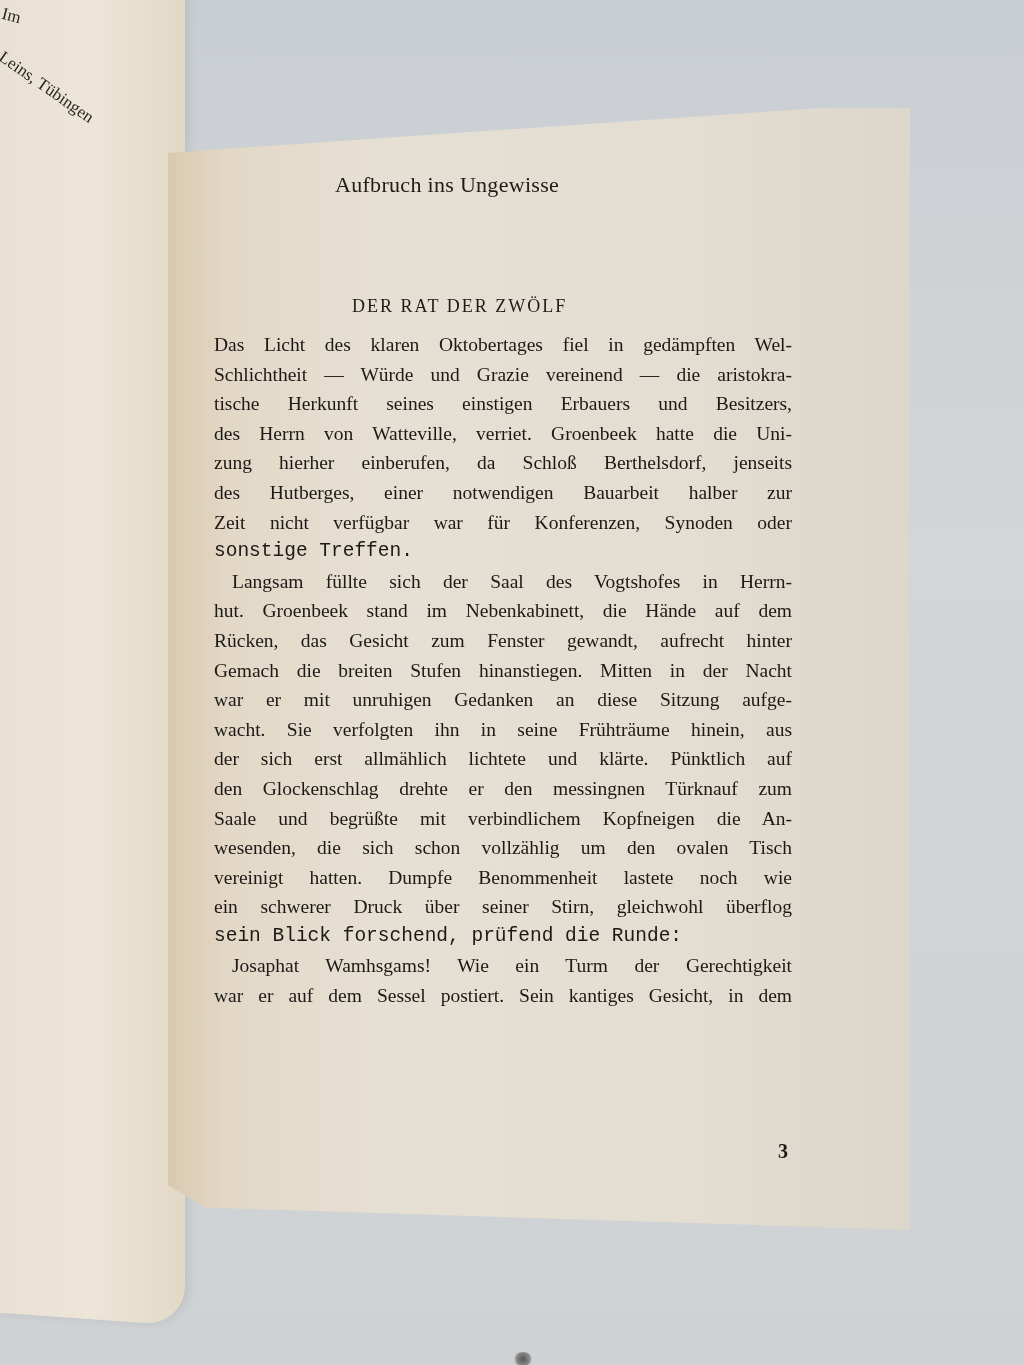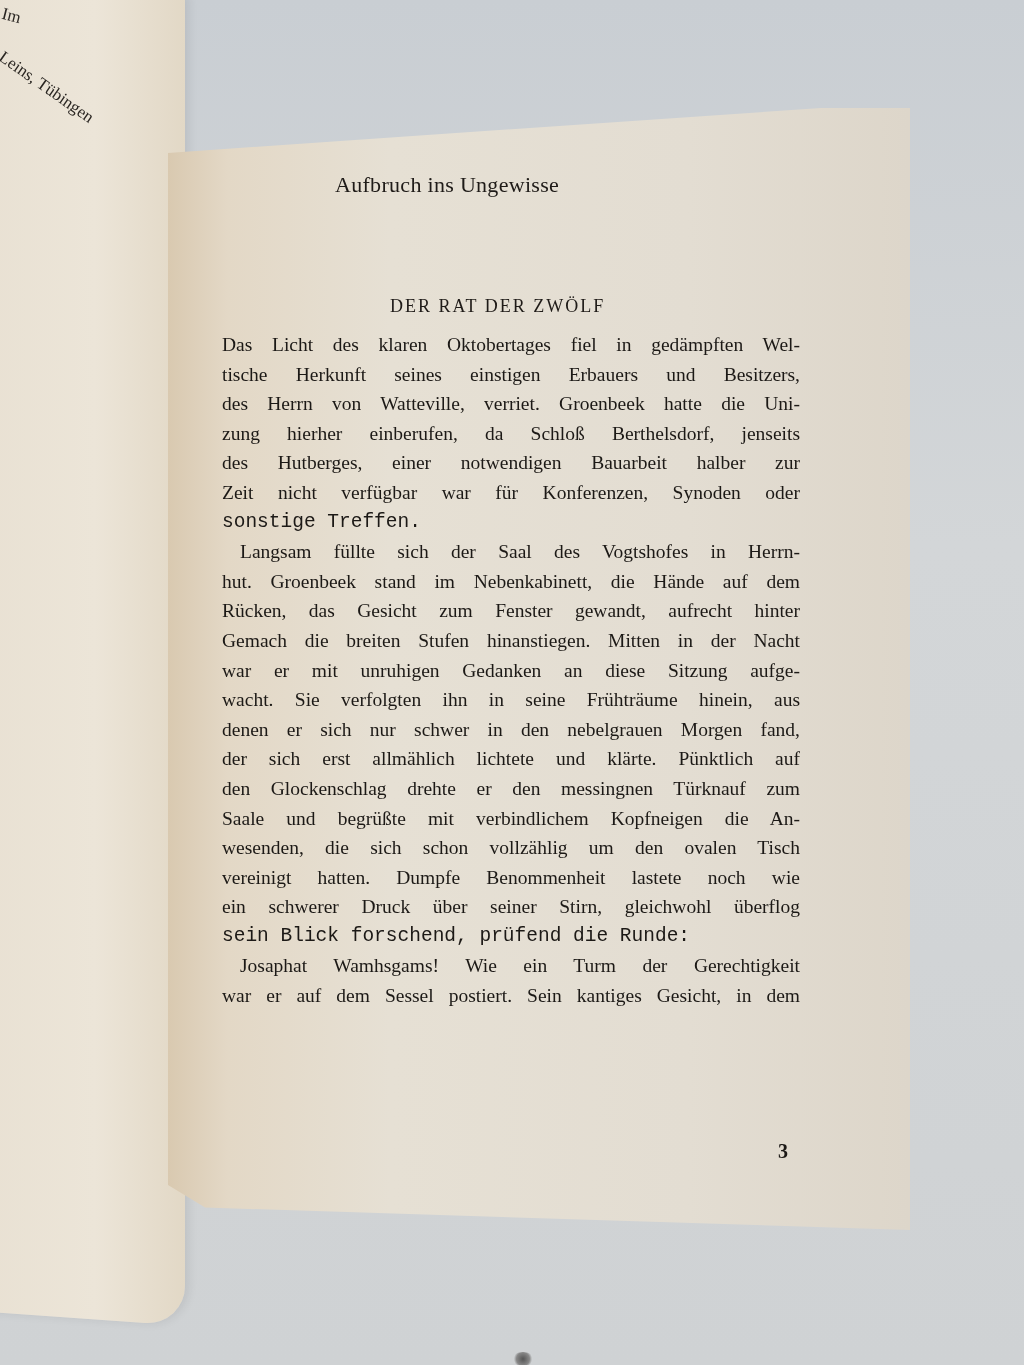--- a/index.html
+++ b/index.html
@@ -29,27 +29,25 @@
   }
   .chapter-title {
     position: absolute; left: 335px; top: 172px;
     font-size: 22px; color: #1f1b18; font-family: "Liberation Serif", serif;
     letter-spacing: 0.3px;
   }
   .section-title {
     position: absolute; left: 352px; top: 296px;
     font-size: 18px; letter-spacing: 2px; color: #1f1b18;
     font-family: "Liberation Serif", serif;
-    margin-left: 38px;
   }
   .body-text {
     position: absolute; left: 214px; top: 330px; width: 578px;
     font-size: 19.5px; line-height: 29.6px; color: #1c1916;
     font-family: "Liberation Serif", serif;
-    margin-left: 8px;
   }
   .line { display: block; white-space: nowrap; text-align: justify; text-align-last: justify; }
   .line.last { text-align-last: left; font-family: Liberation Mono, monospace; }
   .line.indent { padding-left: 18px; }
   .page-number {
     position: absolute; left: 778px; top: 1140px;
     font-size: 20px; font-weight: bold; color: #1c1916;
     font-family: "Liberation Serif", serif;
   }
   .stamp {
@@ -64,33 +62,33 @@
 <div class="left-frag frag1">Im</div>
 <div class="left-frag frag2">n Leins, Tübingen</div>
 
 <div class="right-page"></div>
 
 <div class="chapter-title">Aufbruch ins Ungewisse</div>
 <div class="section-title">DER RAT DER ZWÖLF</div>
 
 <div class="body-text" id="body-text">
     <span class="line">Das Licht des klaren Oktobertages fiel in gedämpften Wel-</span>
+    <span class="line">Schlichtheit — Würde und Grazie vereinend — die aristokra-</span>
     <span class="line">tische Herkunft seines einstigen Erbauers und Besitzers,</span>
     <span class="line">des Herrn von Watteville, verriet. Groenbeek hatte die Uni-</span>
     <span class="line">zung hierher einberufen, da Schloß Berthelsdorf, jenseits</span>
     <span class="line">des Hutberges, einer notwendigen Bauarbeit halber zur</span>
     <span class="line">Zeit nicht verfügbar war für Konferenzen, Synoden oder</span>
     <span class="line last">sonstige Treffen.</span>
     <span class="line indent">Langsam füllte sich der Saal des Vogtshofes in Herrn-</span>
     <span class="line">hut. Groenbeek stand im Nebenkabinett, die Hände auf dem</span>
     <span class="line">Rücken, das Gesicht zum Fenster gewandt, aufrecht hinter</span>
     <span class="line">Gemach die breiten Stufen hinanstiegen. Mitten in der Nacht</span>
     <span class="line">war er mit unruhigen Gedanken an diese Sitzung aufge-</span>
     <span class="line">wacht. Sie verfolgten ihn in seine Frühträume hinein, aus</span>
-    <span class="line">denen er sich nur schwer in den nebelgrauen Morgen fand,</span>
     <span class="line">der sich erst allmählich lichtete und klärte. Pünktlich auf</span>
     <span class="line">den Glockenschlag drehte er den messingnen Türknauf zum</span>
     <span class="line">Saale und begrüßte mit verbindlichem Kopfneigen die An-</span>
     <span class="line">wesenden, die sich schon vollzählig um den ovalen Tisch</span>
     <span class="line">vereinigt hatten. Dumpfe Benommenheit lastete noch wie</span>
     <span class="line">ein schwerer Druck über seiner Stirn, gleichwohl überflog</span>
     <span class="line last">sein Blick forschend, prüfend die Runde:</span>
     <span class="line indent">Josaphat Wamhsgams! Wie ein Turm der Gerechtigkeit</span>
     <span class="line">war er auf dem Sessel postiert. Sein kantiges Gesicht, in dem</span>
   </div>

